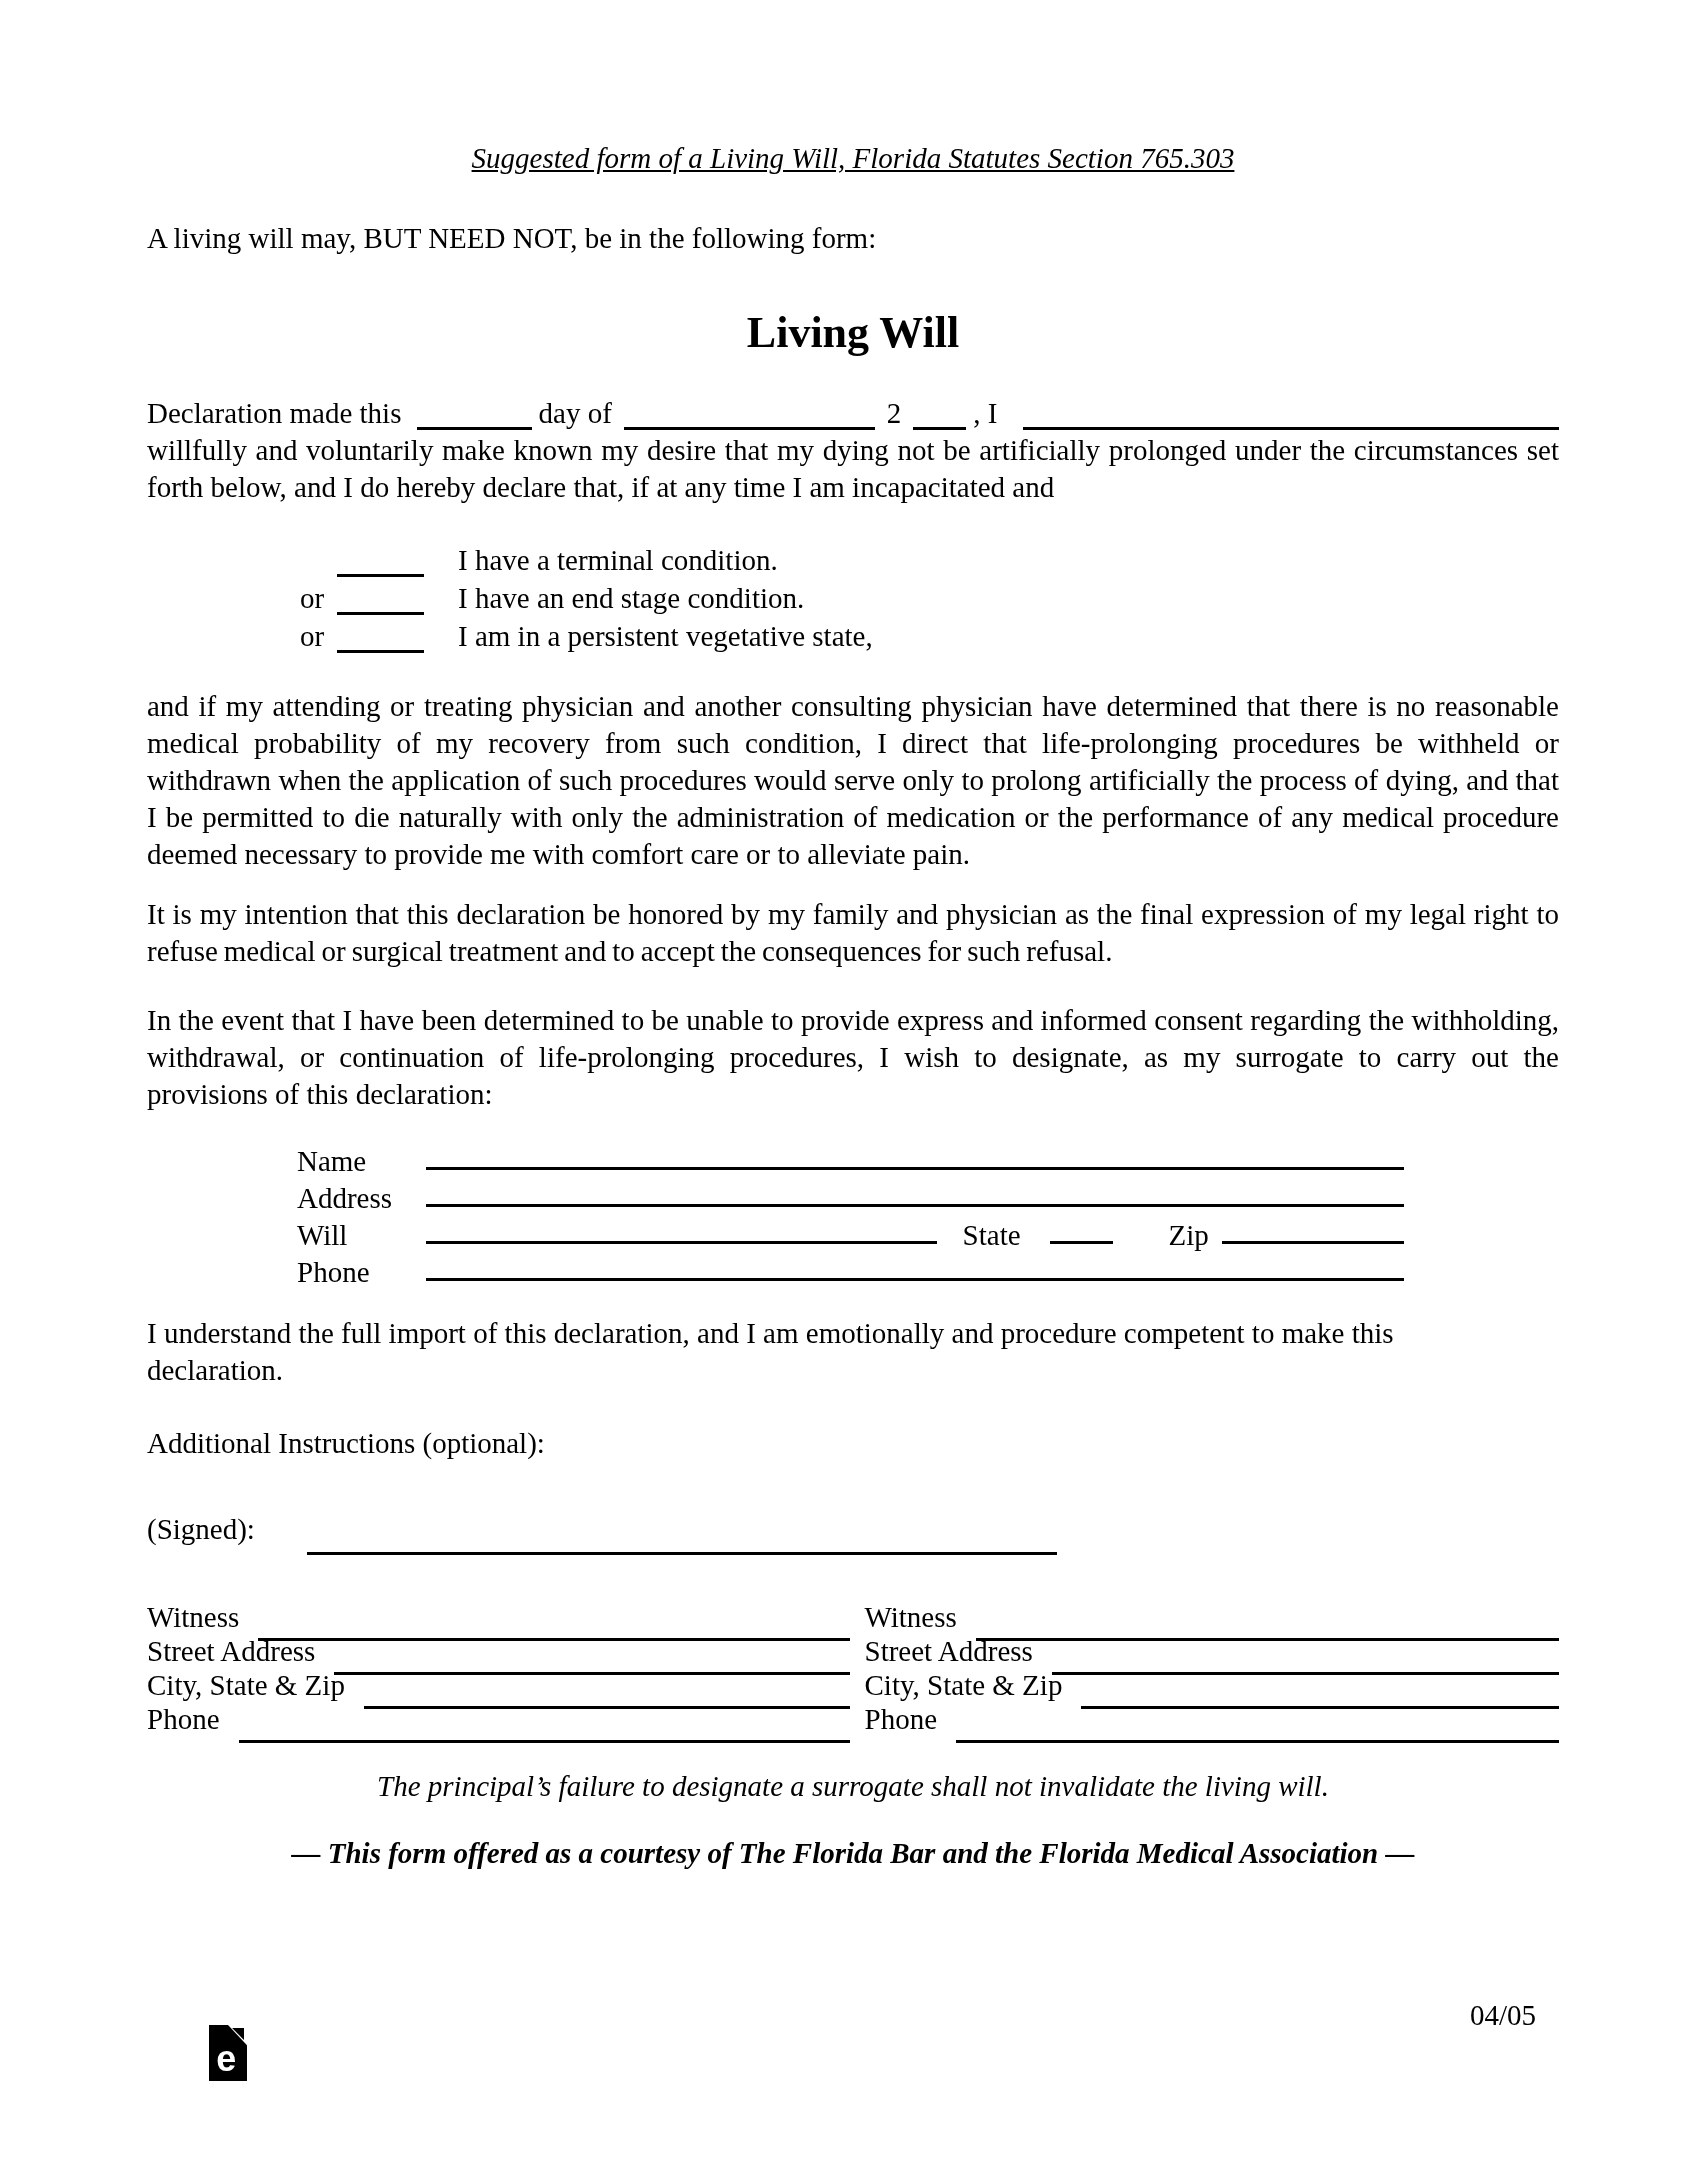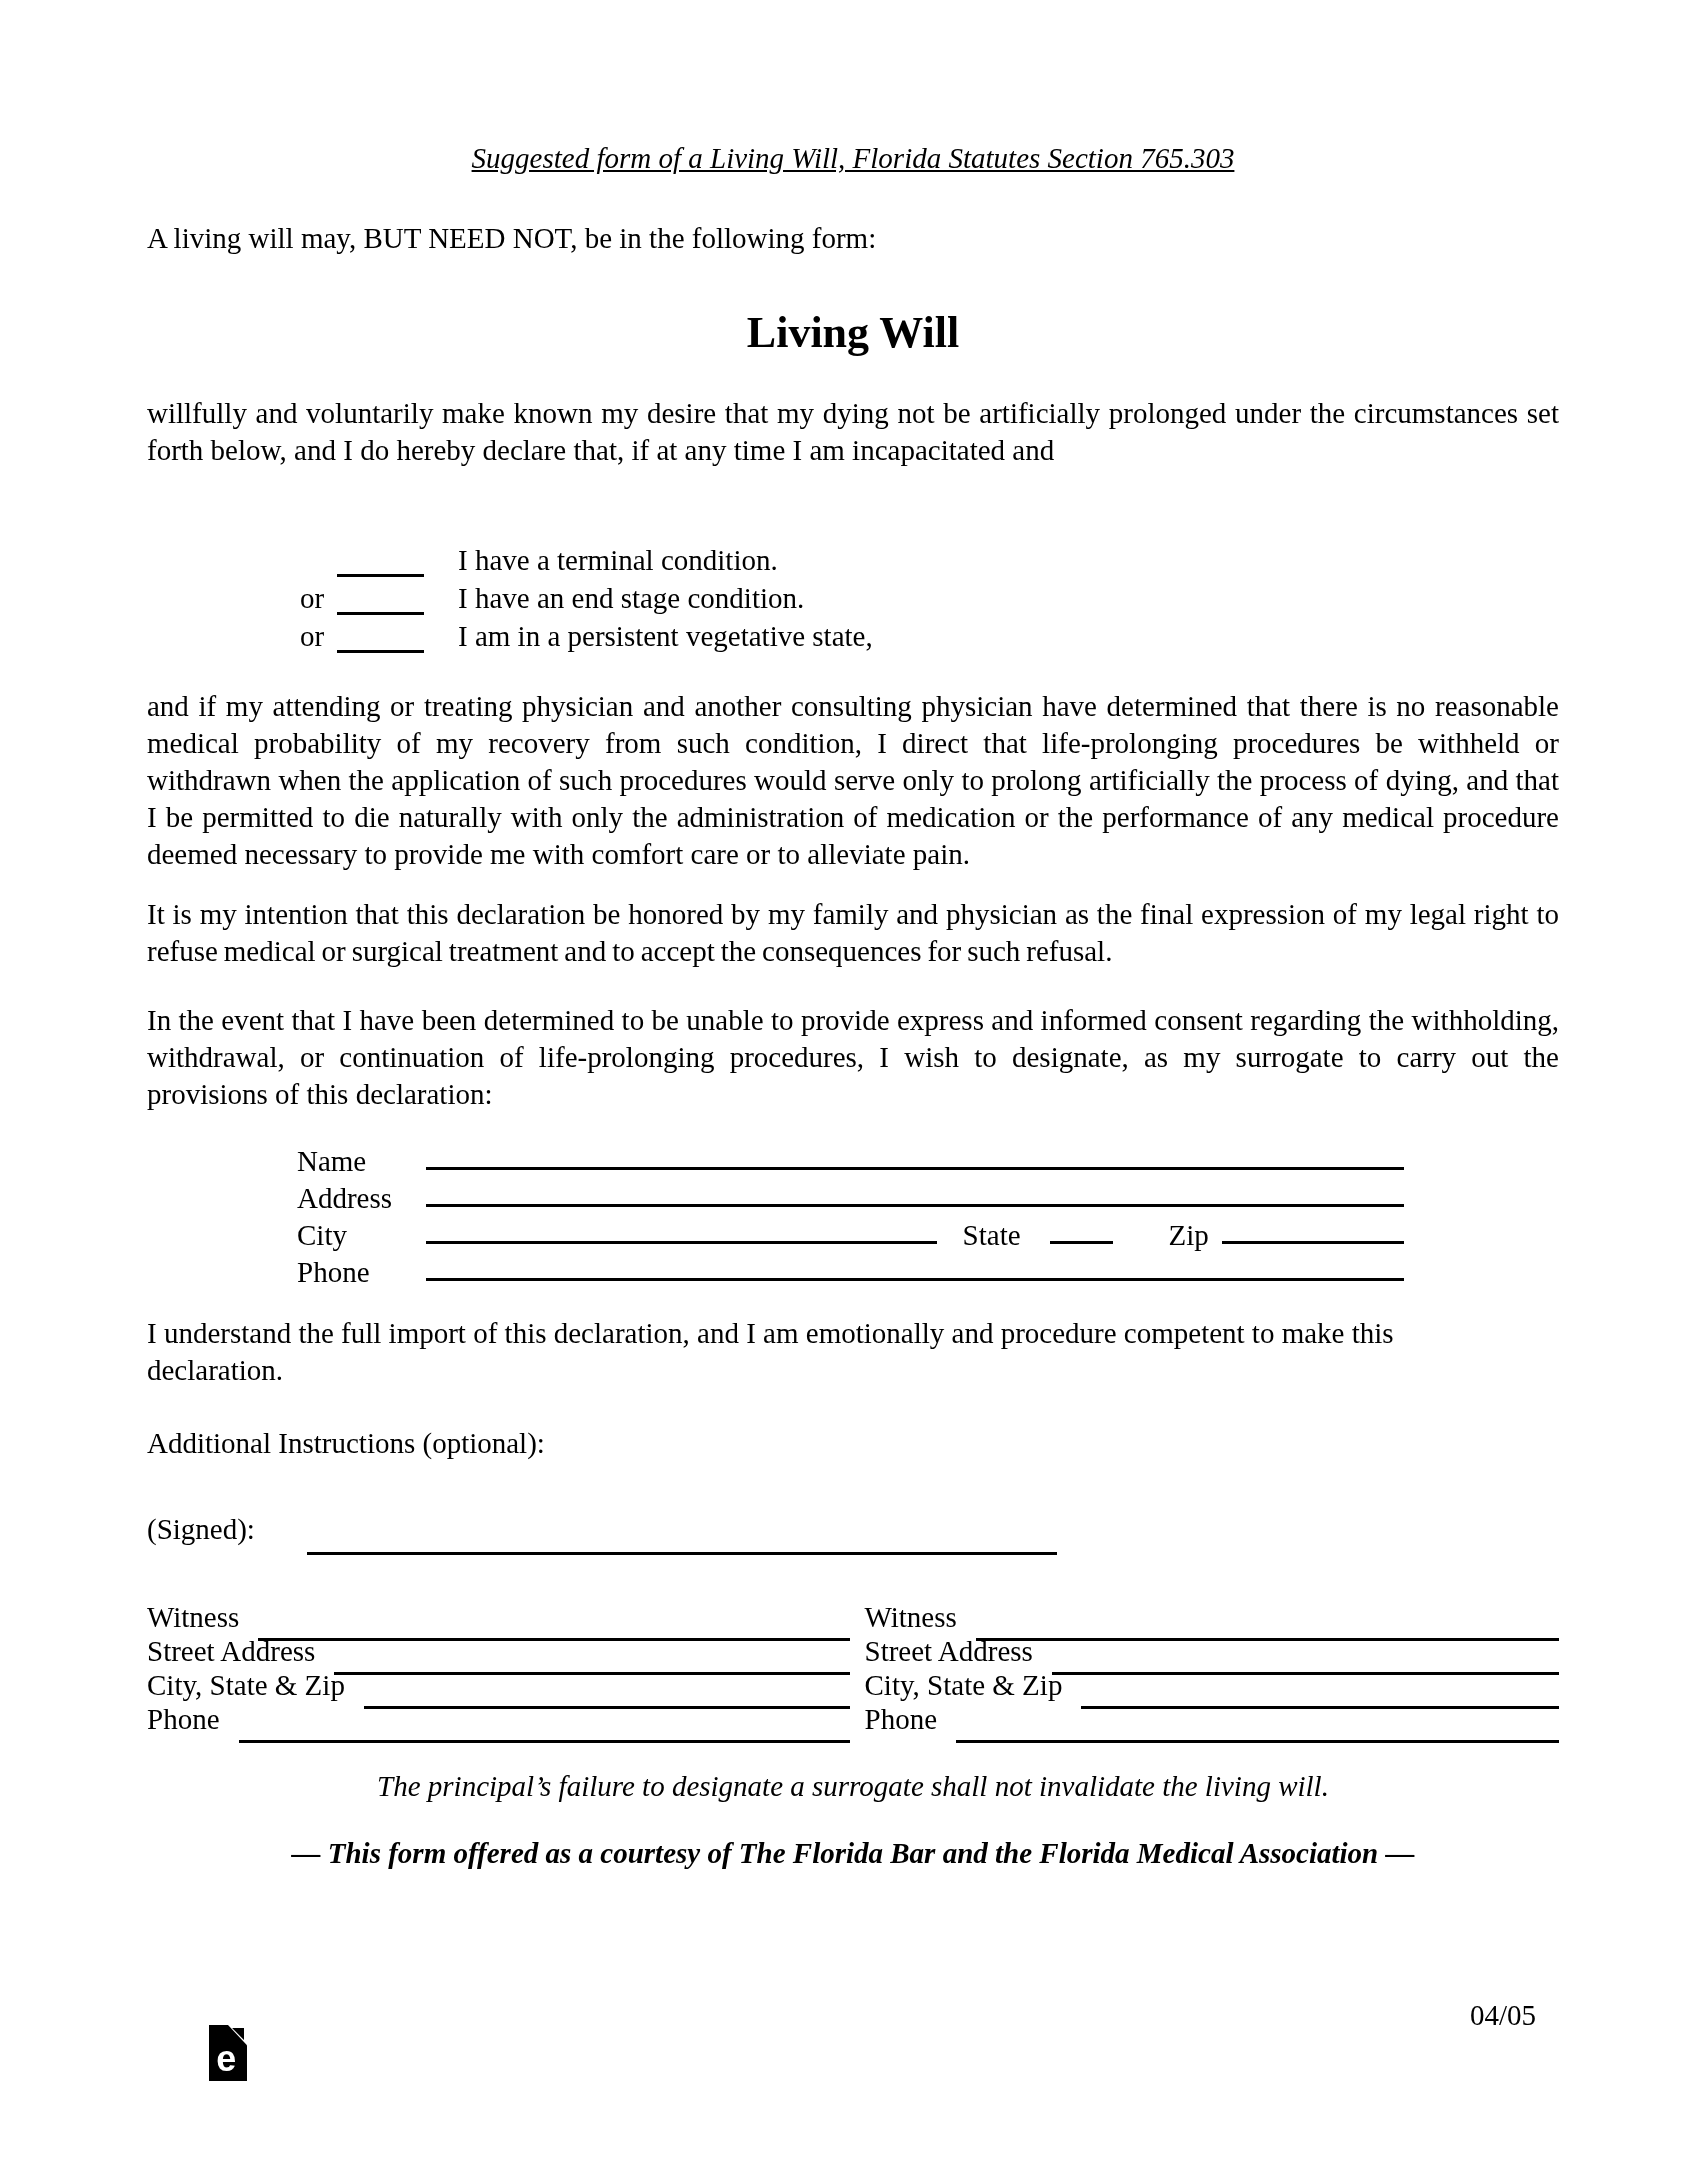--- a/index.html
+++ b/index.html
@@ -84,20 +84,30 @@
 
 <div class="page">
 
   <div id="header-note" class="sec center italic">Suggested form of a Living Will, Florida Statutes Section 765.303</div>
 
   <div id="intro" class="sec">A living will may, BUT NEED NOT, be in the following form:</div>
 
   <div id="title" class="sec center">Living Will</div>
 
   <div id="declaration" class="sec">
+    <div class="decl-line1">
+      <span>Declaration made this</span>
+      <span class="bl bl-day"></span>
+      <span>day of</span>
+      <span class="bl bl-month"></span>
+      <span>2</span>
+      <span class="bl bl-year"></span>
+      <span>, I</span>
+      <span class="bl bl-name"></span>
+    </div>
     <div class="justify">willfully and voluntarily make known my desire that my dying not be artificially prolonged under the circumstances set forth below, and I do hereby declare that, if at any time I am incapacitated and</div>
   </div>
 
   <div id="conditions" class="sec">
     <div class="cond-row">
       <span class="or-cell"></span>
       <span class="cond-bl"></span>
       <span class="cond-text">I have a terminal condition.</span>
     </div>
     <div class="cond-row">
@@ -121,21 +131,21 @@
   <div id="surrogate-block" class="sec">
     <div class="sur-row">
       <span class="sur-label">Name</span>
       <span class="fill fill-grow"></span>
     </div>
     <div class="sur-row">
       <span class="sur-label">Address</span>
       <span class="fill fill-grow"></span>
     </div>
     <div class="sur-row">
-      <span class="sur-label">City</span>
+      <span class="sur-label">Will</span>
       <span class="fill fill-city"></span>
       <span class="sur-state">State</span>
       <span class="fill fill-state"></span>
       <span class="sur-zip">Zip</span>
       <span class="fill fill-zip"></span>
     </div>
     <div class="sur-row">
       <span class="sur-label">Phone</span>
       <span class="fill fill-grow"></span>
     </div>

